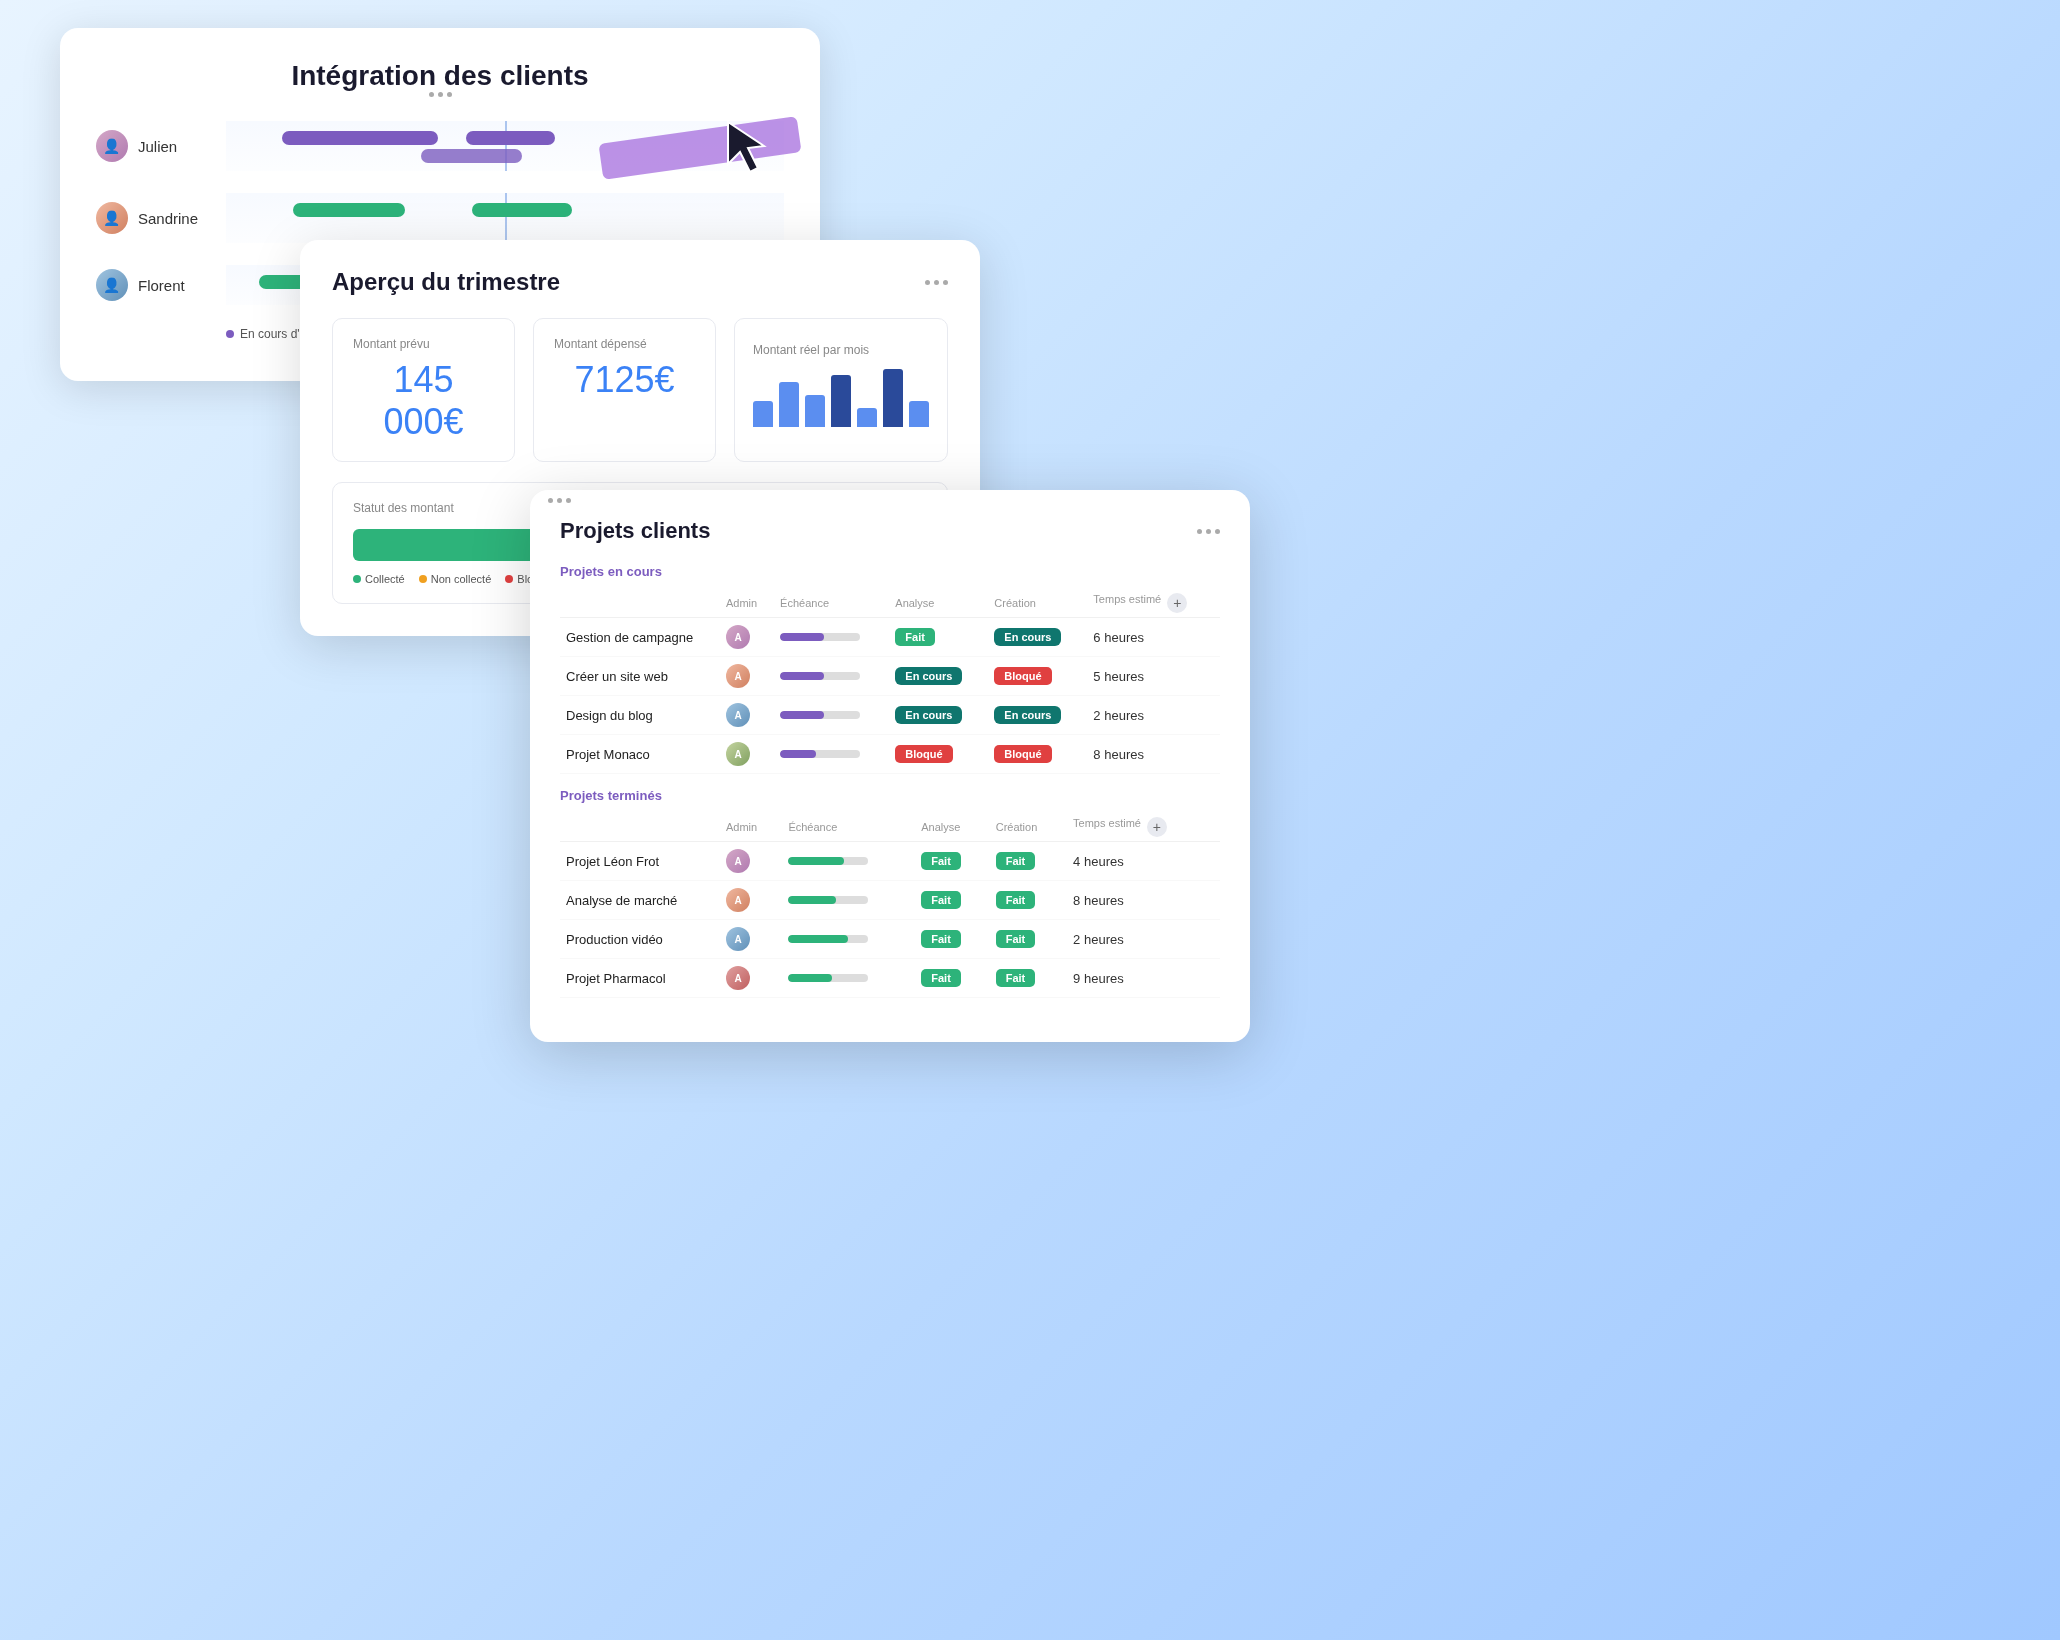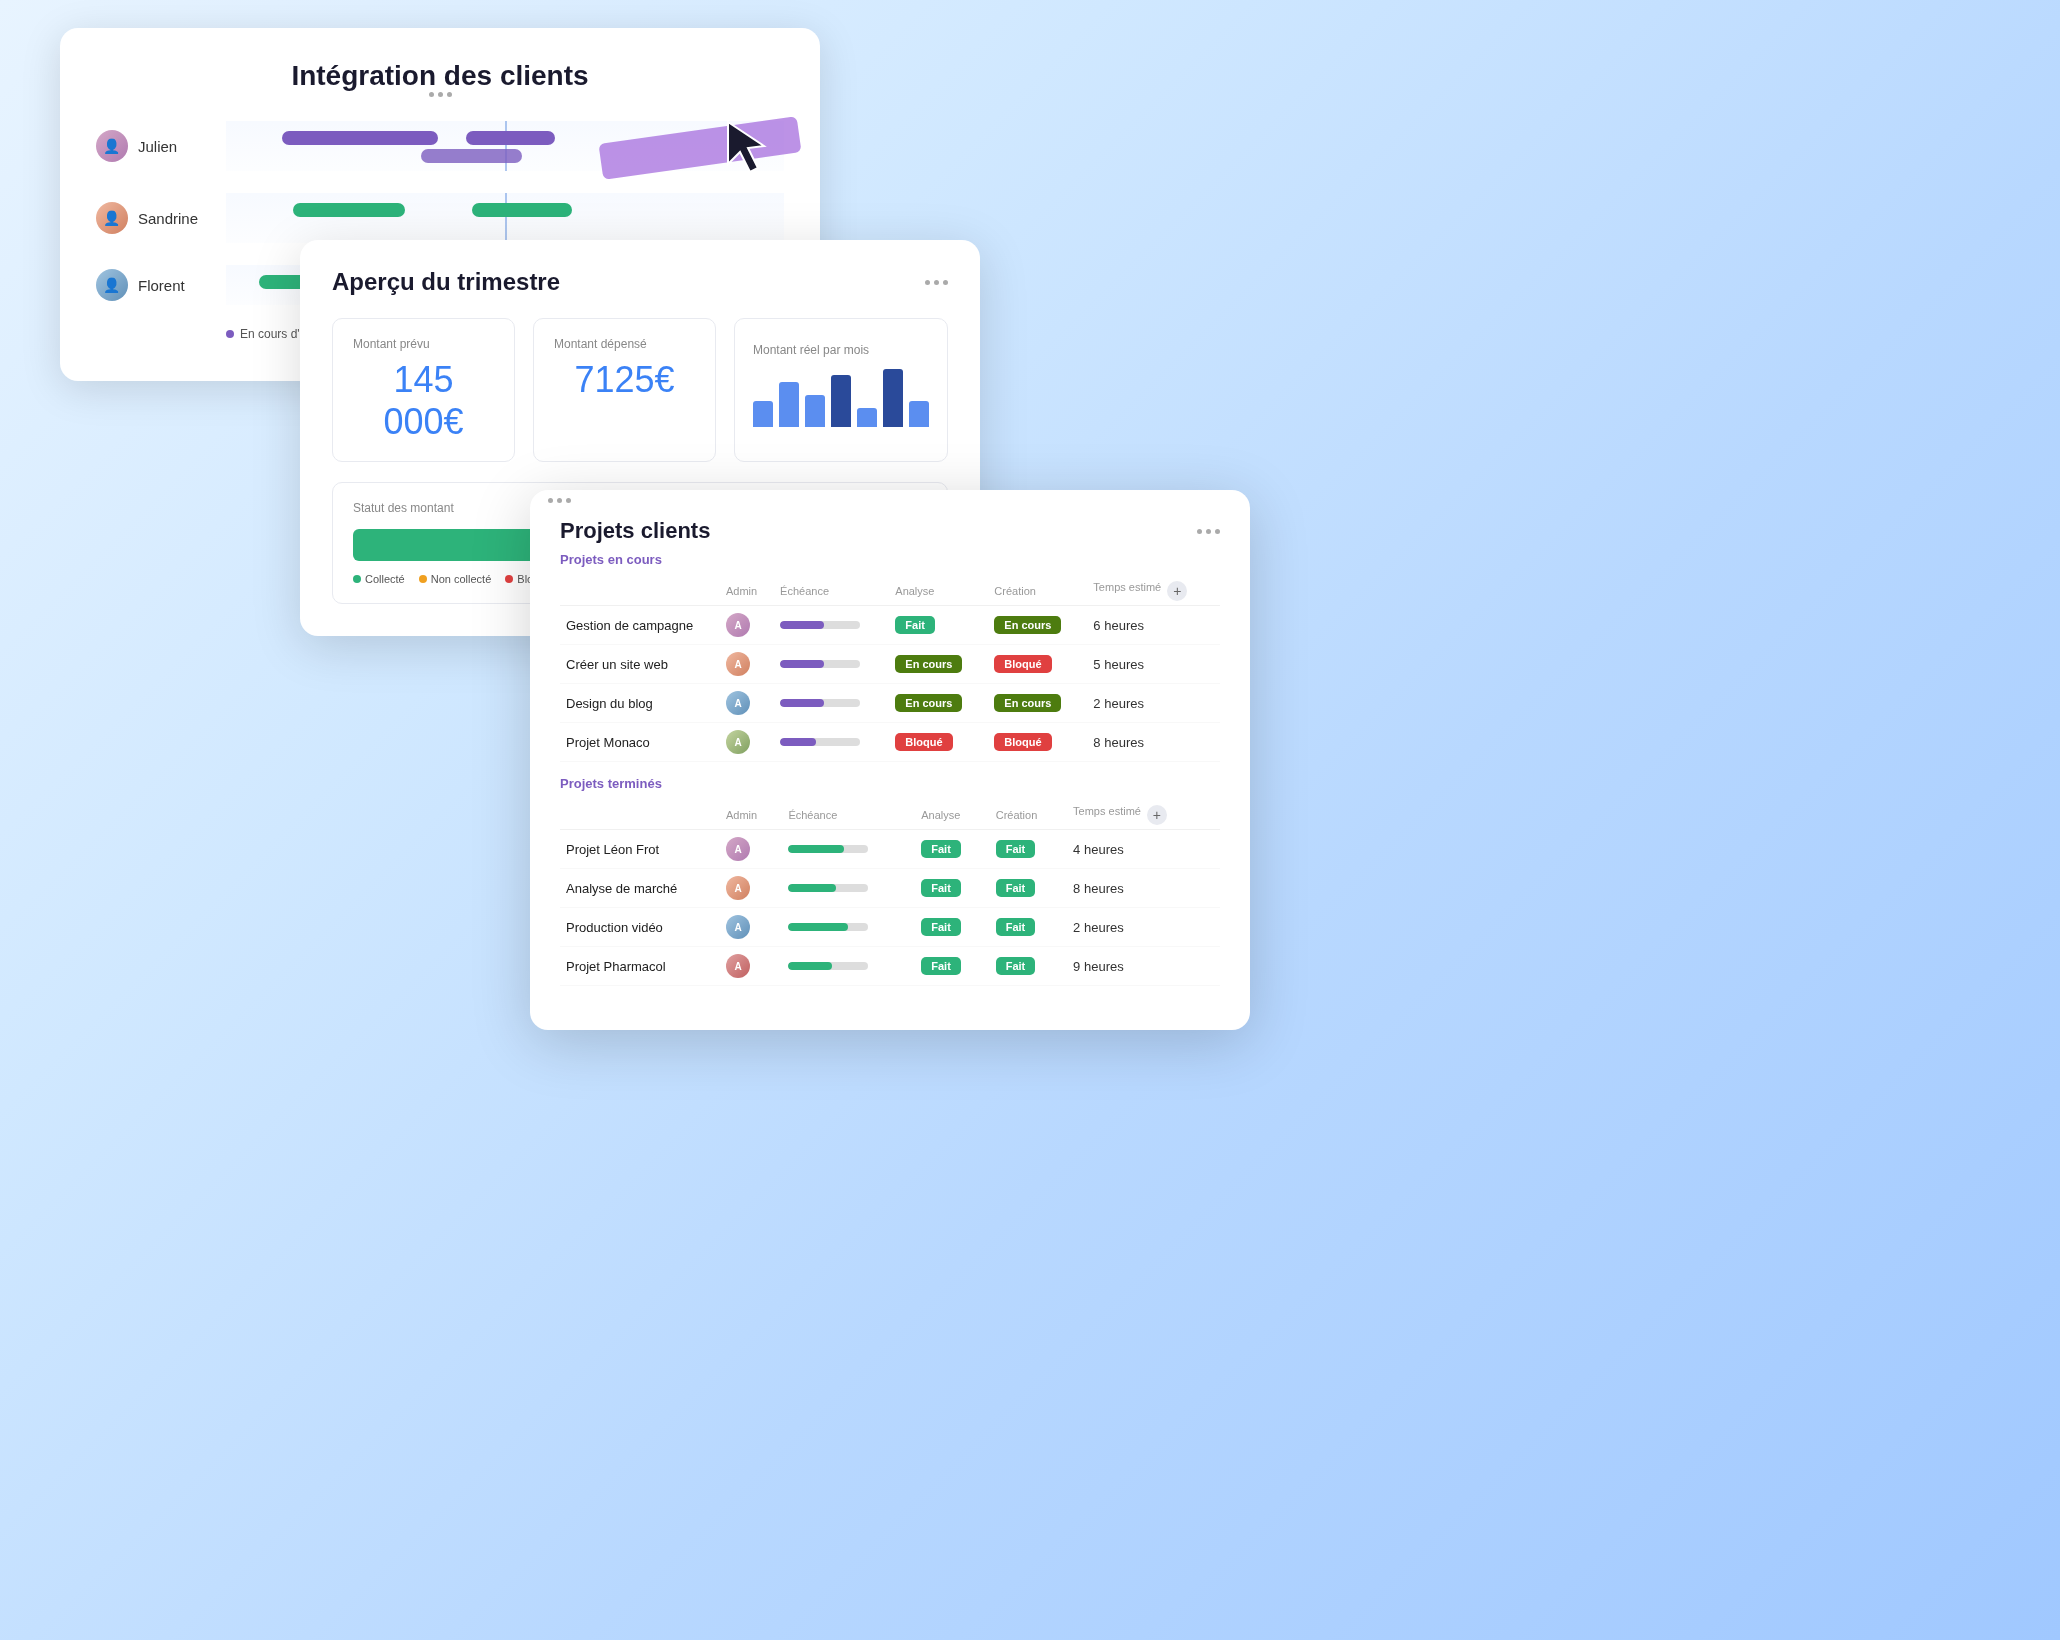--- a/index.html
+++ b/index.html
@@ -273,21 +273,21 @@
       background: white;
       border-radius: 18px;
       padding: 28px 30px 30px;
       box-shadow: 0 12px 60px rgba(0,0,0,0.18);
       z-index: 5;
     }
     .projets-card .card-header {
       display: flex;
       justify-content: space-between;
       align-items: center;
-      margin-bottom: 8px;
+      margin-bottom: 20px;
     }
     .projets-card .card-title {
       font-size: 22px;
       font-weight: 700;
       color: #1a1a2e;
     }
     .section-label {
       font-size: 13px;
       font-weight: 600;
       color: #7c5cbf;
@@ -317,21 +317,21 @@
     .proj-name { font-size: 13px; color: #222; }
     .badge {
       display: inline-block;
       padding: 3px 10px;
       border-radius: 5px;
       font-size: 11px;
       font-weight: 600;
       color: white;
     }
     .badge-fait { background: #2db37a; }
-    .badge-encours { background: #4d7c0f; }
+    .badge-encours { background: #0f766e; border-radius: 6px; }
     .badge-bloque { background: #e04040; }
     .mini-bar-container {
       width: 80px;
       height: 8px;
       background: #ddd;
       border-radius: 4px;
       overflow: hidden;
     }
     .mini-bar-fill {
       height: 100%;

